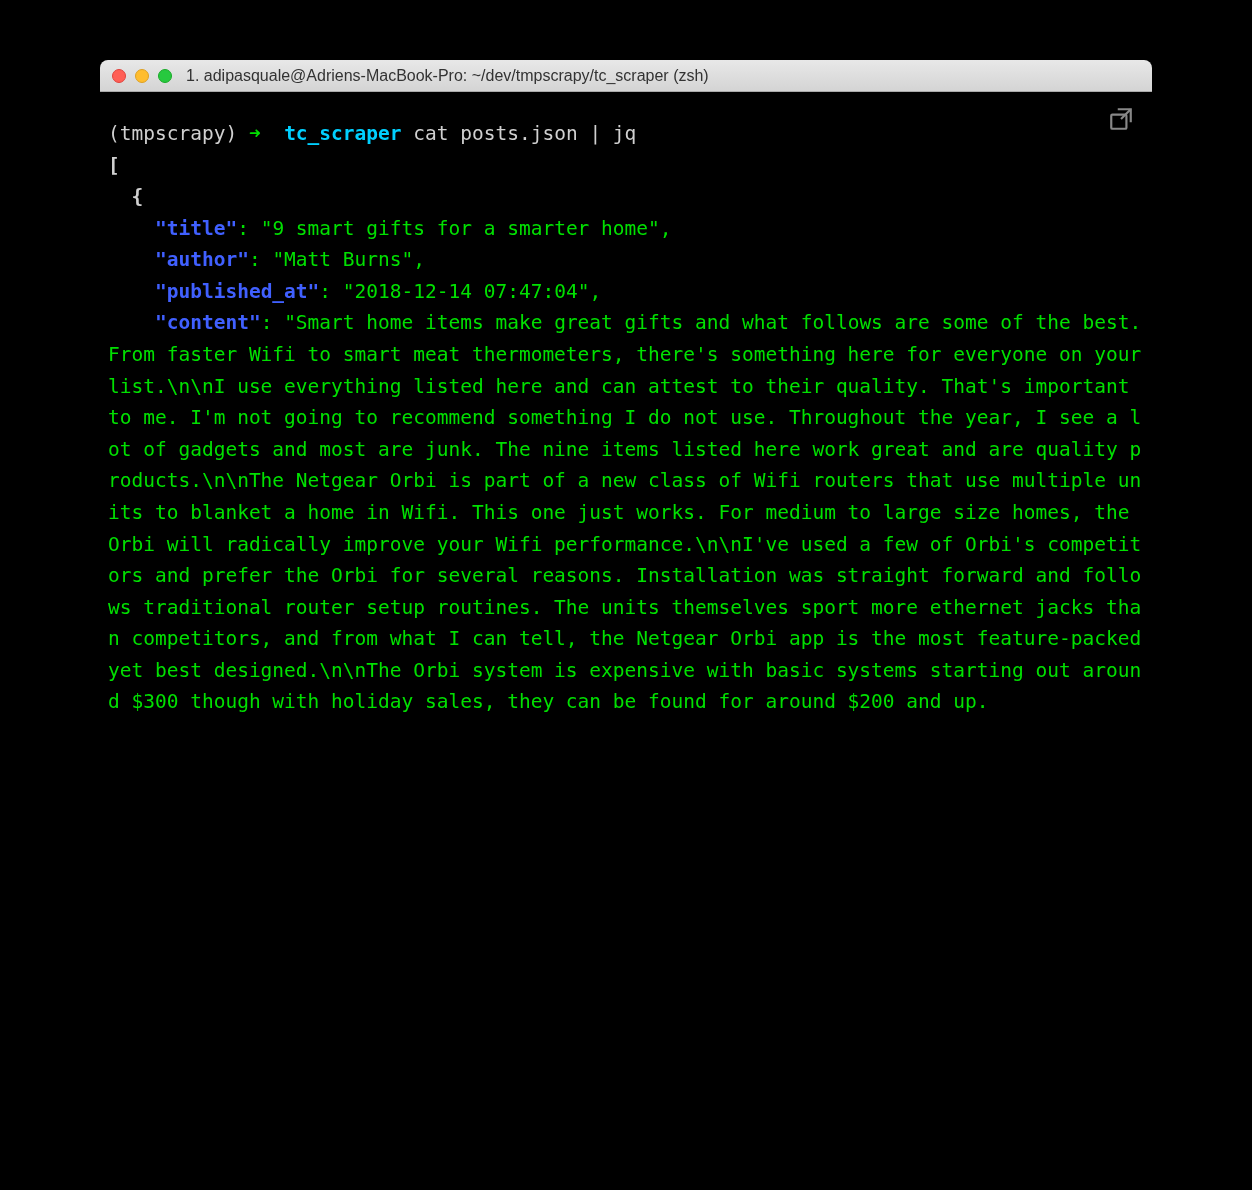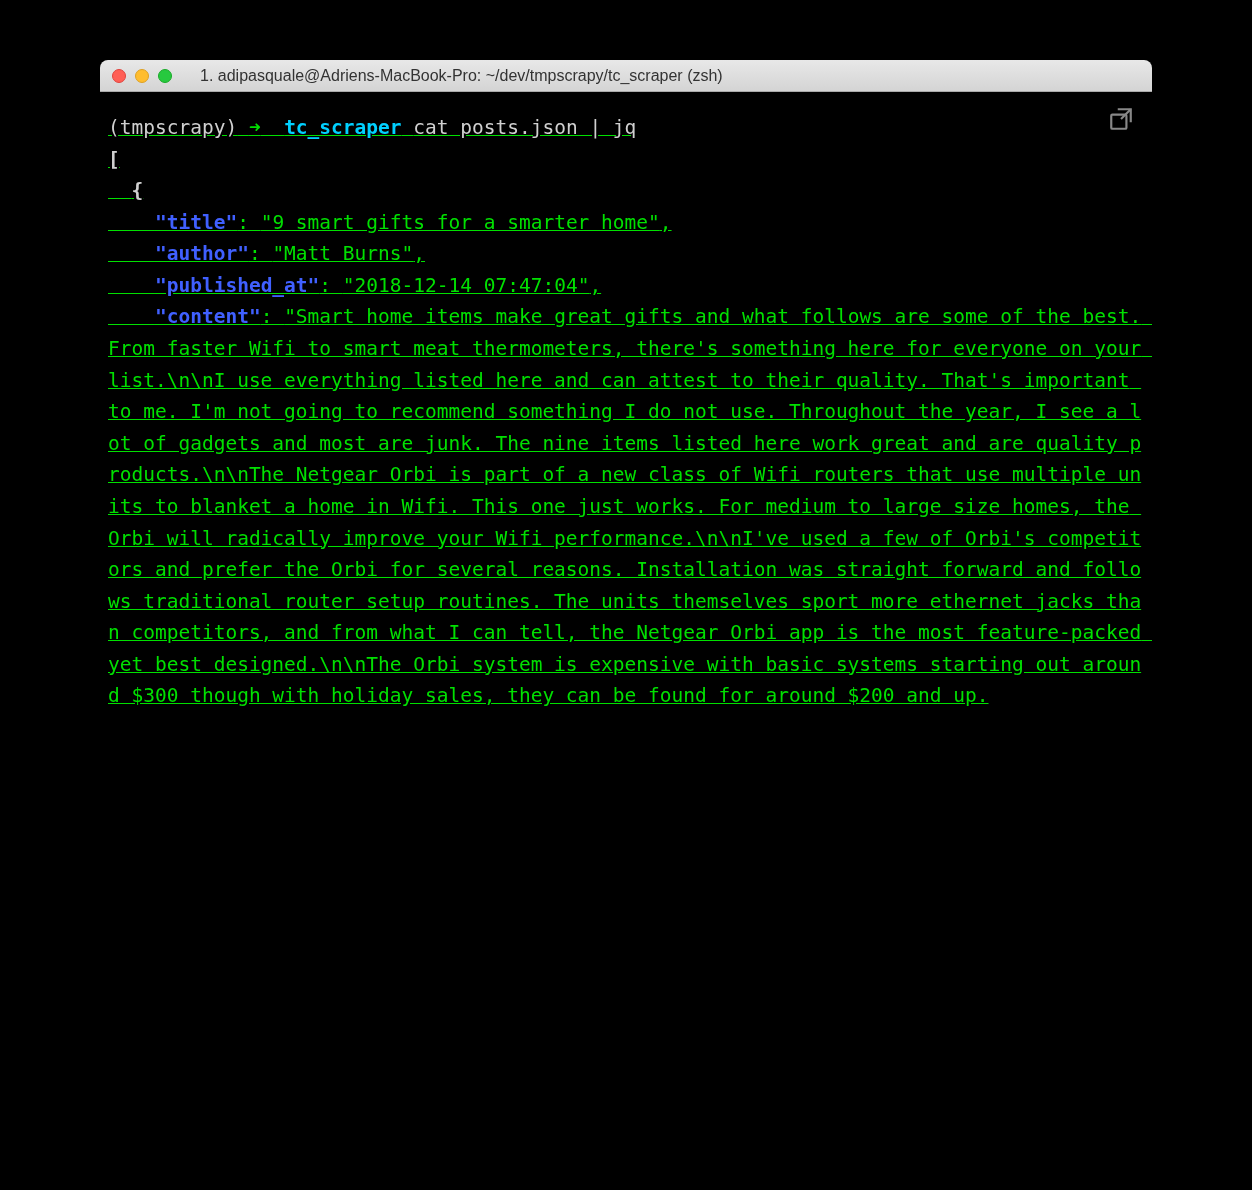--- a/index.html
+++ b/index.html
@@ -39,35 +39,34 @@
     }
     .traffic-light {
       width: 14px;
       height: 14px;
       border-radius: 50%;
     }
     .red { background: #ff5f56; border: 0.5px solid #e0443e; }
     .yellow { background: #ffbd2e; border: 0.5px solid #dea123; }
     .green { background: #27c93f; border: 0.5px solid #1aab29; }
     .title-text {
-      margin-left: 28px;
+      margin-left: 14px;
       font-size: 16px;
       color: #333;
       font-family: -apple-system, 'Helvetica Neue', sans-serif;
     }
     .terminal-body {
       background: #000;
       flex: 1;
-      padding: 20px 8px;
+      padding: 26px 8px;
       font-size: 19.5px;
       line-height: 1.62;
       color: #00e000;
       position: relative;
       overflow: hidden;
-      text-decoration: underline;
     }
     .terminal-content {
       white-space: pre-wrap;
       word-break: break-all;
       font-family: 'Menlo', 'Monaco', monospace;
     }
     .prompt-env { color: #d0d0d0; }
     .prompt-arrow { color: #00e000; font-weight: bold; }
     .prompt-dir { color: #00d0ff; font-weight: bold; }
     .prompt-cmd { color: #d0d0d0; }

